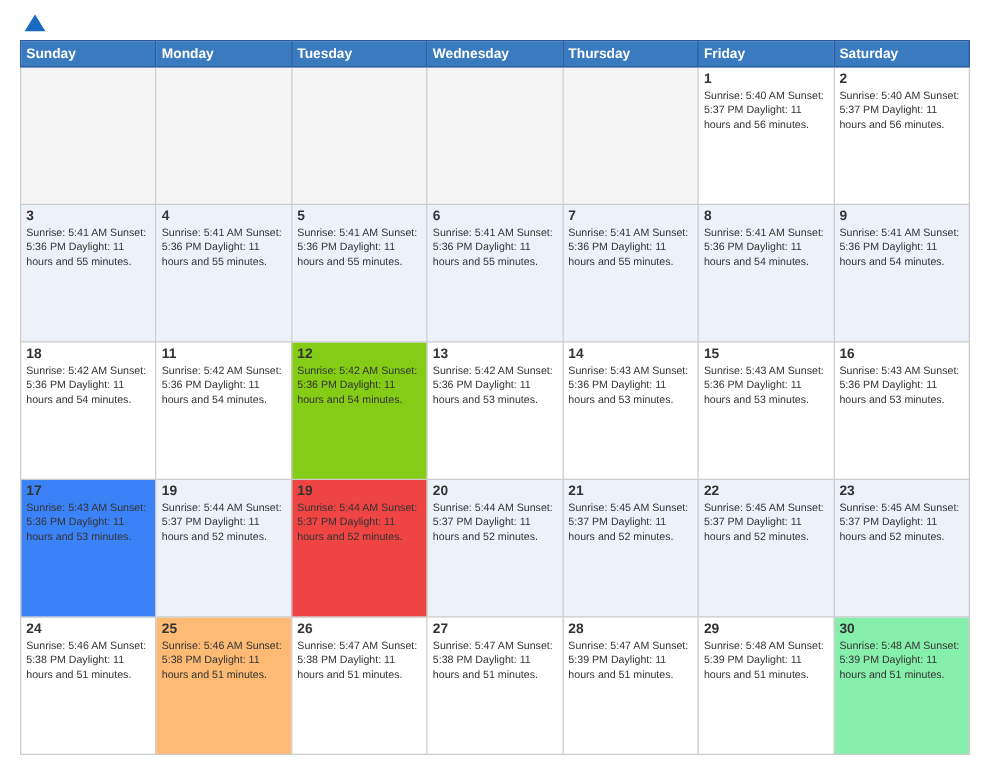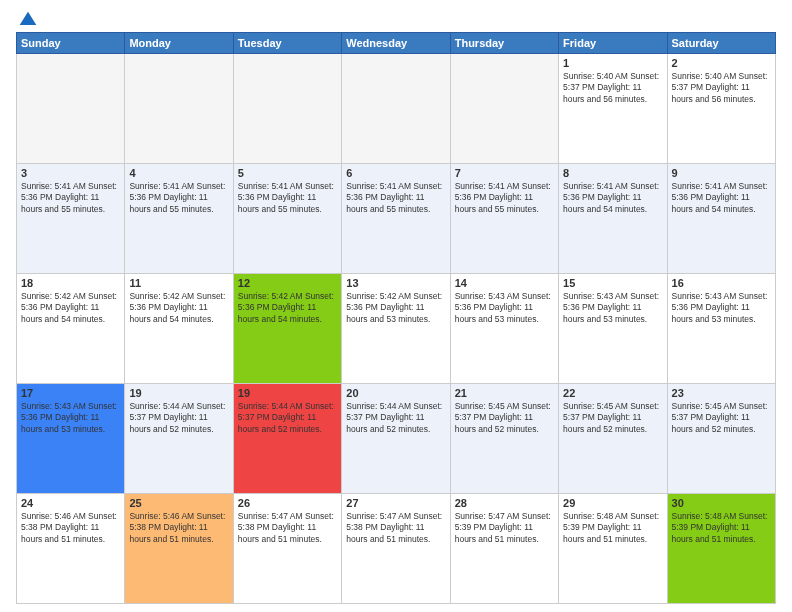--- a/index.html
+++ b/index.html
@@ -351,21 +351,21 @@
 Daylight: 11 hours
 and 51 minutes.</div>
           </td>
           <td style="background: rgb(255, 255, 255);">
             <span class="day-num">29</span>
             <div class="day-info">Sunrise: 5:48 AM
 Sunset: 5:39 PM
 Daylight: 11 hours
 and 51 minutes.</div>
           </td>
-          <td style="background: #84cc16;">
+          <td style="background: #86efac;">
             <span class="day-num">30</span>
             <div class="day-info">Sunrise: 5:48 AM
 Sunset: 5:39 PM
 Daylight: 11 hours
 and 51 minutes.</div>
           </td>
         </tr>
       </tbody>
   </table>
 </div>

